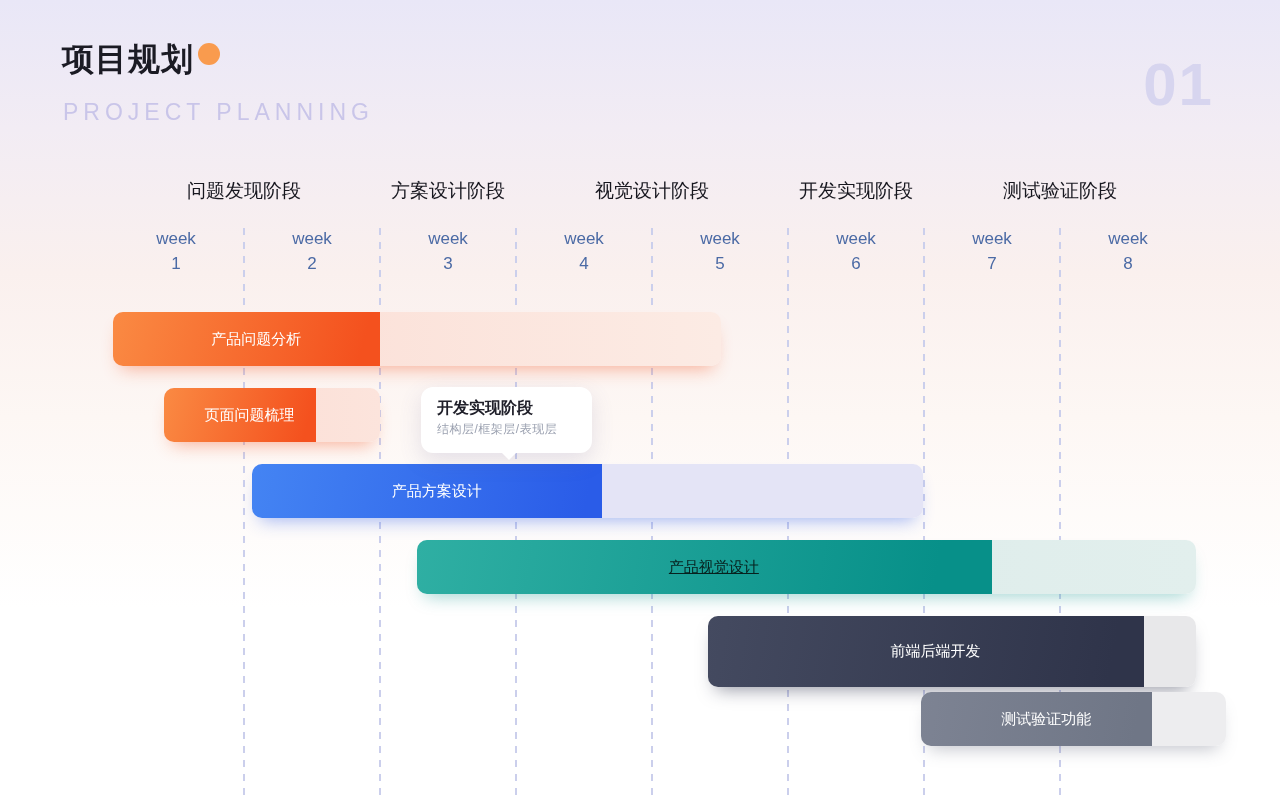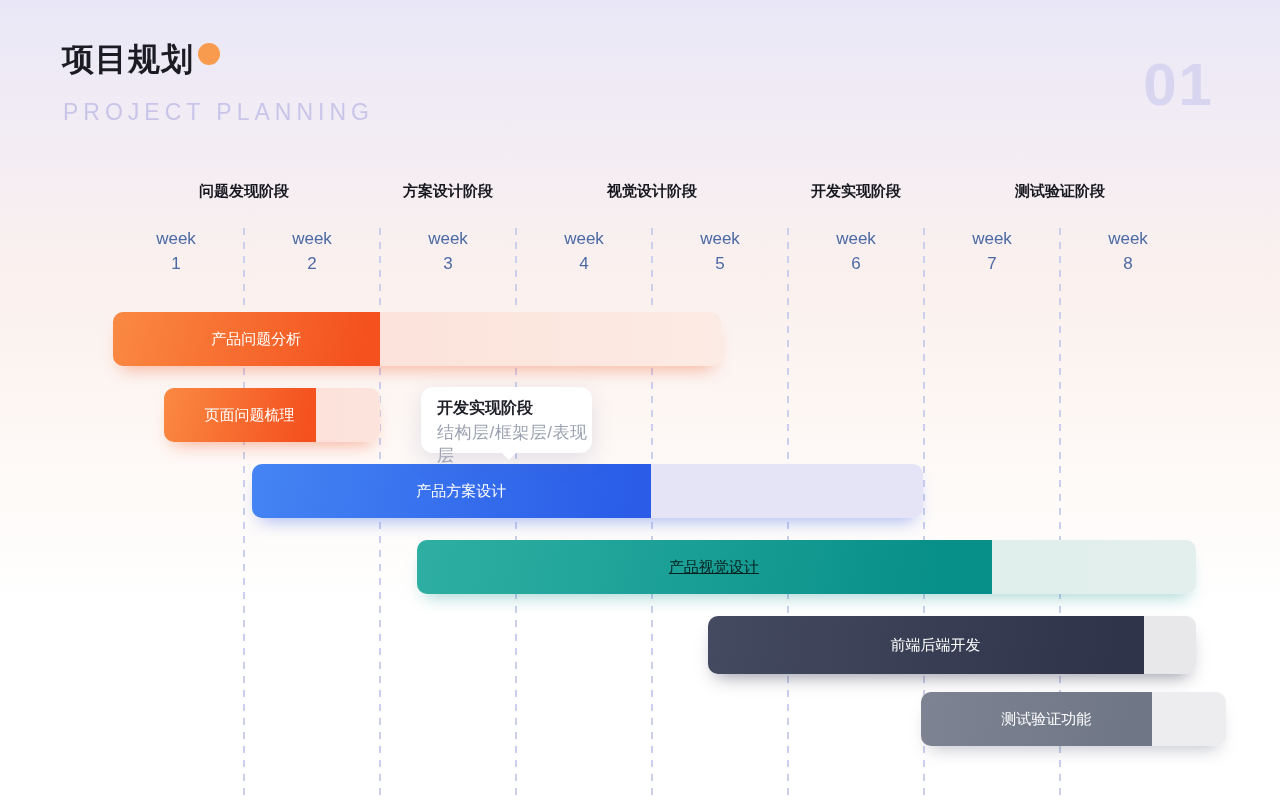--- a/index.html
+++ b/index.html
@@ -10,21 +10,21 @@
   }
   
   .title-dot{position:absolute;left:198px;top:43px;width:22px;height:22px;border-radius:50%;z-index:1;}
   .page-title{position:absolute;left:62px;top:38px;margin:0;font-size:32px;font-weight:800;color:#1b1b24;letter-spacing:1px;z-index:2;}
   .page-subtitle{position:absolute;left:63px;top:99px;font-size:23px;font-weight:400;color:#c9c5e9;letter-spacing:5px;}
   .page-number{position:absolute;right:66px;top:50px;font-size:60px;font-weight:800;color:#d7d5ef;letter-spacing:2px;}
   
   .gridline{position:absolute;top:228px;bottom:0;width:2px;
     background:repeating-linear-gradient(180deg,#cbcfec 0 7px,rgba(0,0,0,0) 7px 14px);}
   .phase-label{position:absolute;top:180px;height:22px;line-height:22px;text-align:center;
-    font-size:15px;font-weight:700;color:#17171f;}
+    font-size:19px;font-weight:400;color:#17171f;}
   .week-label{position:absolute;top:226px;text-align:center;color:#4b6aa5;font-size:17px;font-weight:500;line-height:25px;}
   
   .track{position:absolute;height:54px;border-radius:10px;overflow:hidden;}
   .fill{position:absolute;left:0;top:0;bottom:0;display:flex;align-items:center;justify-content:center;}
   .bar-label{padding-left:19px;font-size:15px;font-weight:500;white-space:nowrap;}
   .t-orange .track-bg{background:linear-gradient(90deg,#fbdcd3,#fcebe4);}
   .t-orange .fill{background:linear-gradient(105deg,#fa8a43 0%,#f4511e 92%);}
   .t-orange2 .track-bg{background:linear-gradient(90deg,#fbdcd3,#fce4dc);}
   .t-orange2 .fill{background:linear-gradient(105deg,#fa8a43 0%,#f4511e 92%);}
   .t-blue .track-bg{background:#e4e4f6;}
@@ -38,21 +38,21 @@
   .track-bg{position:absolute;inset:0;}
   .sh-orange{box-shadow:0 10px 18px -8px rgba(244,81,30,.45);}
   .sh-blue{box-shadow:0 10px 18px -8px rgba(42,92,232,.45);}
   .sh-teal{box-shadow:0 10px 18px -8px rgba(7,144,137,.4);}
   .sh-dark{box-shadow:0 10px 18px -8px rgba(35,40,65,.5);}
   .sh-gray{box-shadow:0 10px 18px -8px rgba(90,96,115,.4);}
   
   .tooltip{position:absolute;left:421px;top:387px;width:171px;height:66px;background:#ffffff;
     border-radius:12px;box-shadow:0 8px 22px rgba(96,96,150,.16);z-index:3;}
   .tt-title{margin:11px 0 2px 16px;font-size:16px;font-weight:700;color:#20202a;}
-  .tt-sub{margin-left:16px;font-size:17px;color:#9ba1b0;letter-spacing:.5px;}
+  .tt-sub{margin-left:16px;font-size:12px;color:#9ba1b0;letter-spacing:.5px;}
   .tt-arrow{position:absolute;left:79px;bottom:-7px;width:0;height:0;
     border-left:9px solid rgba(0,0,0,0);border-right:9px solid rgba(0,0,0,0);border-top:9px solid #ffffff;}
 </style>
 </head>
 <body>
 
 <div class="stage">
 
   <span class="title-dot" style="background: rgb(249, 155, 78);"></span>
   <h1 class="page-title">项目规划</h1>
@@ -117,31 +117,31 @@
         </div>
       </div>
       <div class="track t-orange2 sh-orange" style="left: 163.76px; width: 216.24px; top: 388px; height: 54px;">
         <div class="track-bg"></div>
         <div class="fill" style="width: 152.32px;">
           <span class="bar-label" style="color: rgb(255, 255, 255);">页面问题梳理</span>
         </div>
       </div>
       <div class="track t-blue sh-blue" style="left: 252.16px; width: 670.48px; top: 464px; height: 54px;">
         <div class="track-bg"></div>
-        <div class="fill" style="width: 399px;">
+        <div class="fill" style="width: 350px;">
           <span class="bar-label" style="color: rgb(255, 255, 255);">产品方案设计</span>
         </div>
       </div>
       <div class="track t-teal sh-teal" style="left: 416.72px; width: 779.28px; top: 540px; height: 54px;">
         <div class="track-bg"></div>
         <div class="fill" style="width: 575.28px;">
           <span class="bar-label" style="color: rgb(7, 33, 30); text-decoration: underline;">产品视觉设计</span>
         </div>
       </div>
-      <div class="track t-dark sh-dark" style="left: 707.76px; width: 488.24px; top: 616px; height: 58px;">
+      <div class="track t-dark sh-dark" style="left: 707.76px; width: 488.24px; top: 616px; height: 71px;">
         <div class="track-bg"></div>
         <div class="fill" style="width: 436.56px;">
           <span class="bar-label" style="color: rgb(255, 255, 255);">前端后端开发</span>
         </div>
       </div>
       <div class="track t-gray sh-gray" style="left: 921.28px; width: 274.72px; top: 692px; height: 54px; padding-left: 30px;">
         <div class="track-bg"></div>
         <div class="fill" style="width: 231.2px;">
           <span class="bar-label" style="color: rgb(255, 255, 255);">测试验证功能</span>
         </div>

